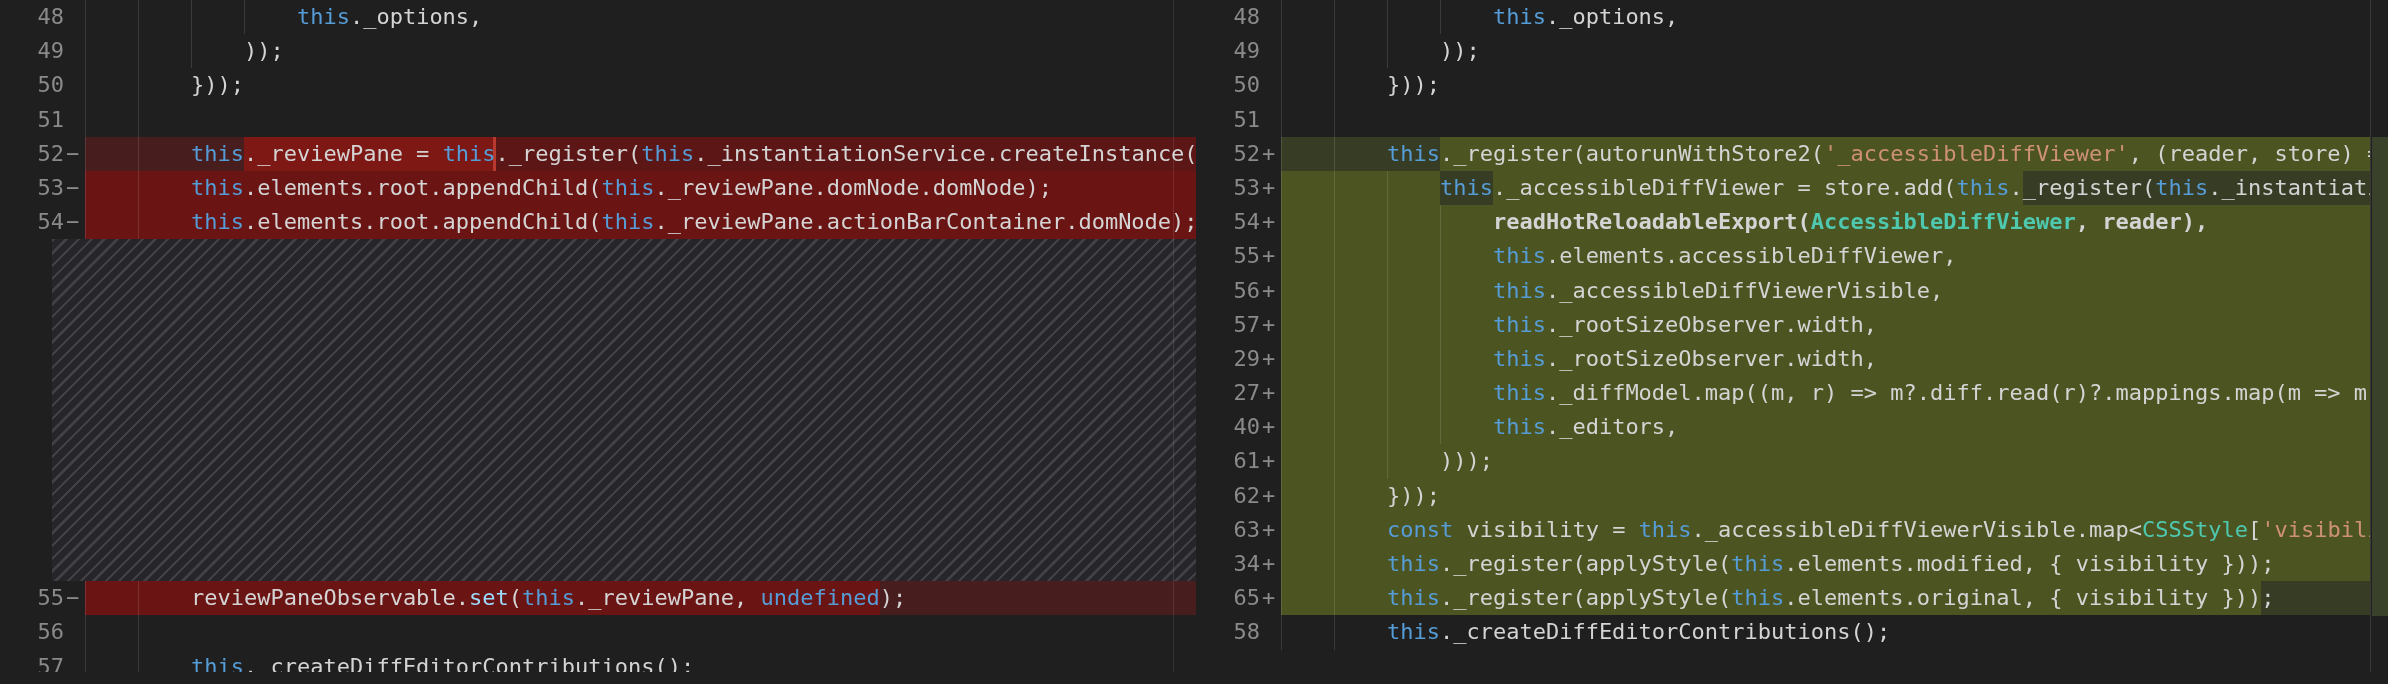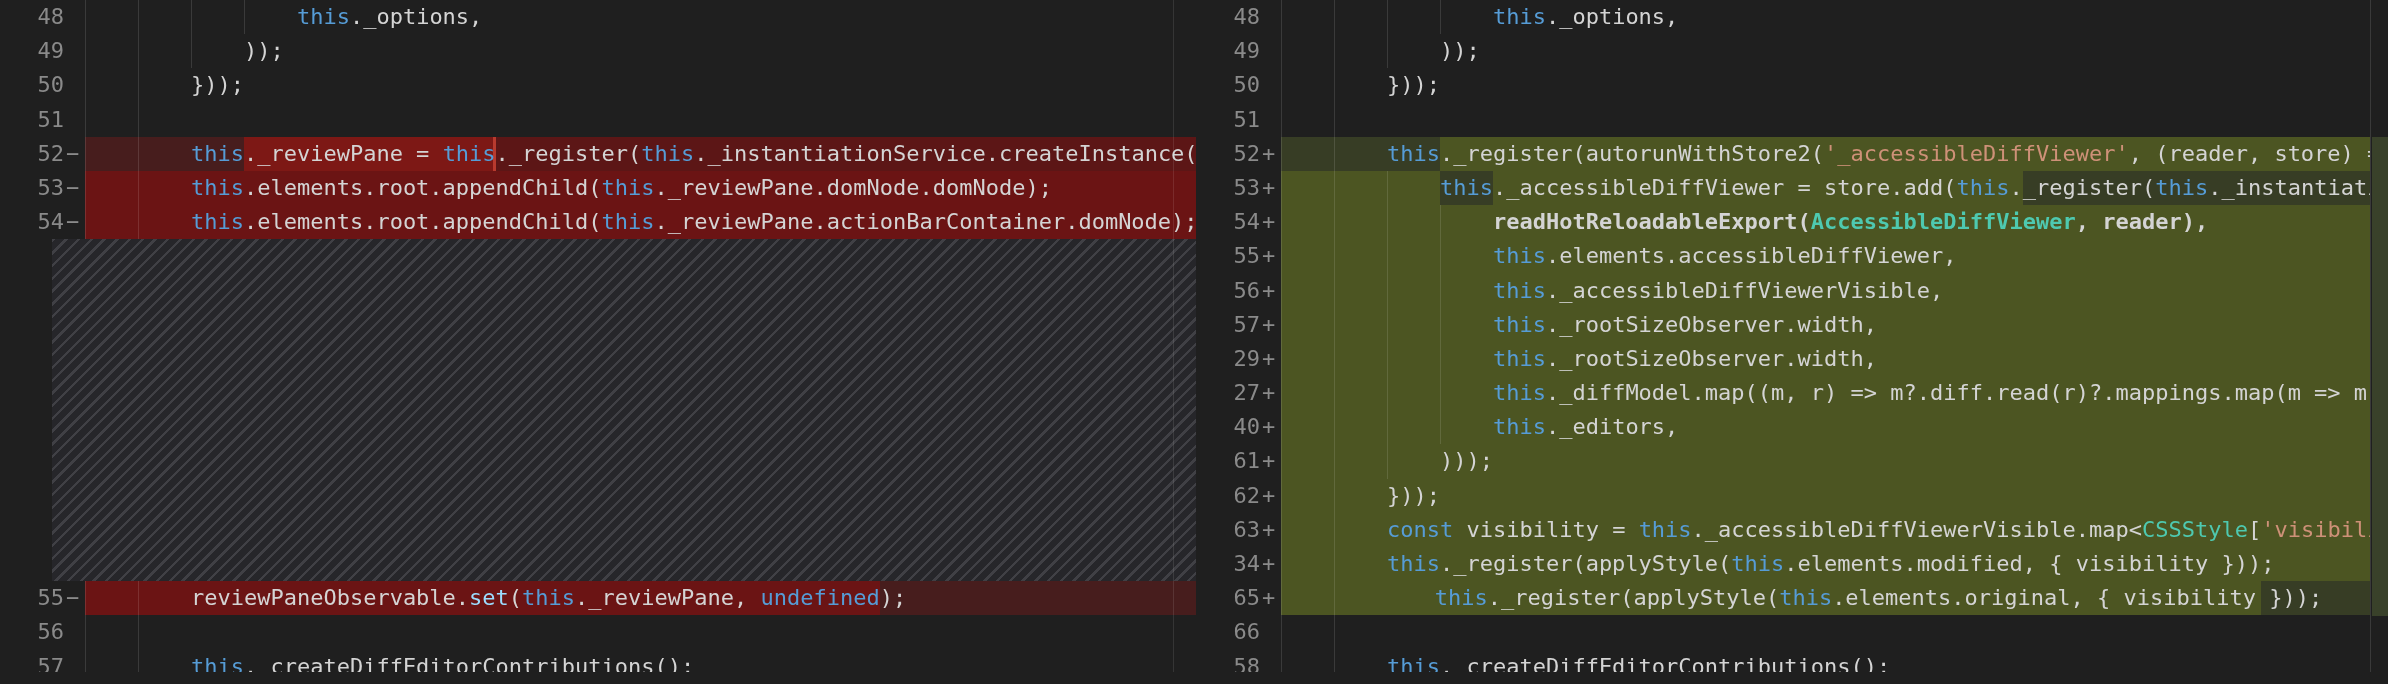--- a/index.html
+++ b/index.html
@@ -462,31 +462,21 @@
         <div class="row">
           <div class="gutter">
             <span class="ln">65</span>
             <span class="sign">+</span>
           </div>
           <div class="content">
             <div class="linebg" style="background: rgb(55, 61, 37);"></div>
             <div class="box" style="left: 0ch; width: 74ch; background: rgb(76, 85, 34);"></div>
             <div class="guide" style="left: 0ch;"></div>
             <div class="guide" style="left: 4ch;"></div>
-            <div class="code" style="padding-left: 8ch; text-align: center;"><span style="color: rgb(86, 156, 214);">this</span><span style="color: rgb(212, 212, 212);">._register(applyStyle(</span><span style="color: rgb(86, 156, 214);">this</span><span style="color: rgb(212, 212, 212);">.elements.original, { visibility }));</span></div>
-          </div>
-        </div>
-        <div class="row">
-          <div class="gutter">
-            <span class="ln">66</span>
-            <span class="sign"></span>
-          </div>
-          <div class="content">
-            <div class="guide" style="left: 0ch;"></div>
-            <div class="guide" style="left: 4ch;"></div>
+            <div class="code" style="padding-left: 8ch;"><span style="color: rgb(86, 156, 214);">this</span><span style="color: rgb(212, 212, 212);">._register(applyStyle(</span><span style="color: rgb(86, 156, 214);">this</span><span style="color: rgb(212, 212, 212);">.elements.original, { visibility }));</span></div>
           </div>
         </div>
         <div class="row">
           <div class="gutter">
             <span class="ln">58</span>
             <span class="sign"></span>
           </div>
           <div class="content">
             <div class="guide" style="left: 0ch;"></div>
             <div class="guide" style="left: 4ch;"></div>

